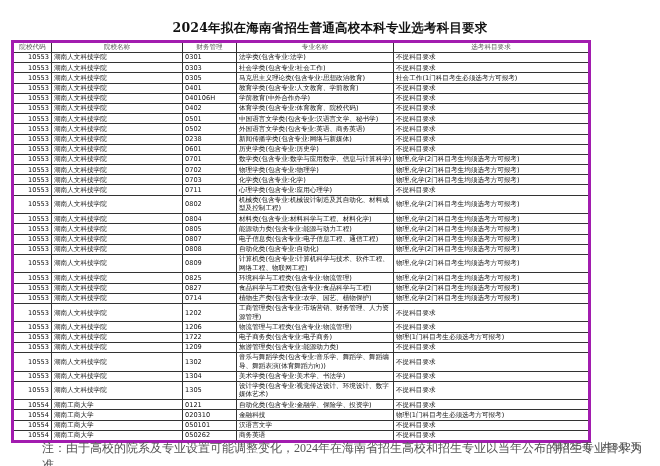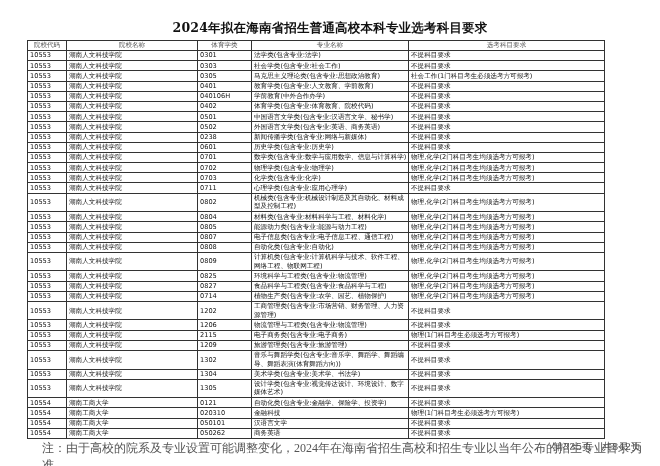--- a/index.html
+++ b/index.html
@@ -1,27 +1,27 @@
 <!DOCTYPE html>
 <html><head>
   <meta charset="utf-8">
   <style>
     html, body { margin: 0; padding: 0; background: #ffffff; }
     body { width: 660px; height: 466px; position: relative; overflow: hidden;
            font-family: "DejaVu Sans", "Liberation Sans", sans-serif; color: #111; }
     .title { position: absolute; top: 20px; left: 0; width: 660px; text-align: center;
              font-family: "DejaVu Serif", "Liberation Serif", serif; font-weight: bold;
              font-size: 12.5px; letter-spacing: 0.2px; color: #111; }
-    table { position: absolute; top: 40px; left: 27px; width: 577px;
-            border-collapse: collapse; table-layout: fixed; border: 1px solid #a21caf; padding-left: 48px; }
+    table { position: absolute; top: 40px; left: 11px; width: 577px;
+            border-collapse: collapse; table-layout: fixed; border: 3px solid #a21caf; padding-left: 48px; }
     th, td { border: 1px solid #333; padding: 0 2px; font-size: 6.6px; line-height: 8.3px;
              height: 9.2px; overflow: hidden; vertical-align: middle; white-space: nowrap; }
     th { font-family: "DejaVu Serif", "Liberation Serif", serif; font-weight: normal;
          color: #555; text-align: center; height: 9px; }
-    td.c-code { text-align: left; }
+    td.c-code { text-align: right; }
     td.multi { white-space: normal; height: 17.5px; }
     col.w1 { width: 39px; } col.w2 { width: 131px; } col.w3 { width: 54px; }
     col.w4 { width: 157px; } col.w5 { width: 196px; }
     .footer { position: absolute; top: 440px; left: 42px; font-size: 12px; color: #555;
               font-family: Liberation Serif, serif; }
     .pager { position: absolute; top: 440px; left: 553px; font-size: 10px; color: #555;
              font-family: "DejaVu Serif", "Liberation Serif", serif; }
   </style>
 </head>
 <body>
@@ -33,21 +33,21 @@
       <col class="w1">
       <col class="w2">
       <col class="w3">
       <col class="w4">
       <col class="w5">
     </colgroup>
   <thead>
     <tr>
       <th>院校代码</th>
       <th>院校名称</th>
-      <th>体育学类</th>
+      <th>财务管理</th>
       <th>专业名称</th>
       <th>选考科目要求</th>
     </tr>
   </thead>
   <tbody id="tbody">
       <tr>
         <td class="c-code">10553</td>
         <td>湖南人文科技学院</td>
         <td>0301</td>
         <td>法学类(包含专业:法学)</td>
@@ -217,29 +217,29 @@
       <tr>
         <td class="c-code">10553</td>
         <td>湖南人文科技学院</td>
         <td>1206</td>
         <td>物流管理与工程类(包含专业:物流管理)</td>
         <td>不提科目要求</td>
       </tr>
       <tr>
         <td class="c-code">10553</td>
         <td>湖南人文科技学院</td>
-        <td>2115</td>
+        <td>1722</td>
         <td>电子商务类(包含专业:电子商务)</td>
         <td>物理(1门科目考生必须选考方可报考)</td>
       </tr>
       <tr>
         <td class="c-code">10553</td>
         <td>湖南人文科技学院</td>
         <td>1209</td>
-        <td>旅游管理类(包含专业:旅游管理)</td>
+        <td>旅游管理类(包含专业:能源动力类)</td>
         <td>不提科目要求</td>
       </tr>
       <tr>
         <td class="c-code multi">10553</td>
         <td class="multi">湖南人文科技学院</td>
         <td class="multi">1302</td>
         <td class="multi">音乐与舞蹈学类(包含专业:音乐学、舞蹈学、舞蹈编导、舞蹈表演(体育舞蹈方向))</td>
         <td class="multi">不提科目要求</td>
       </tr>
       <tr>

